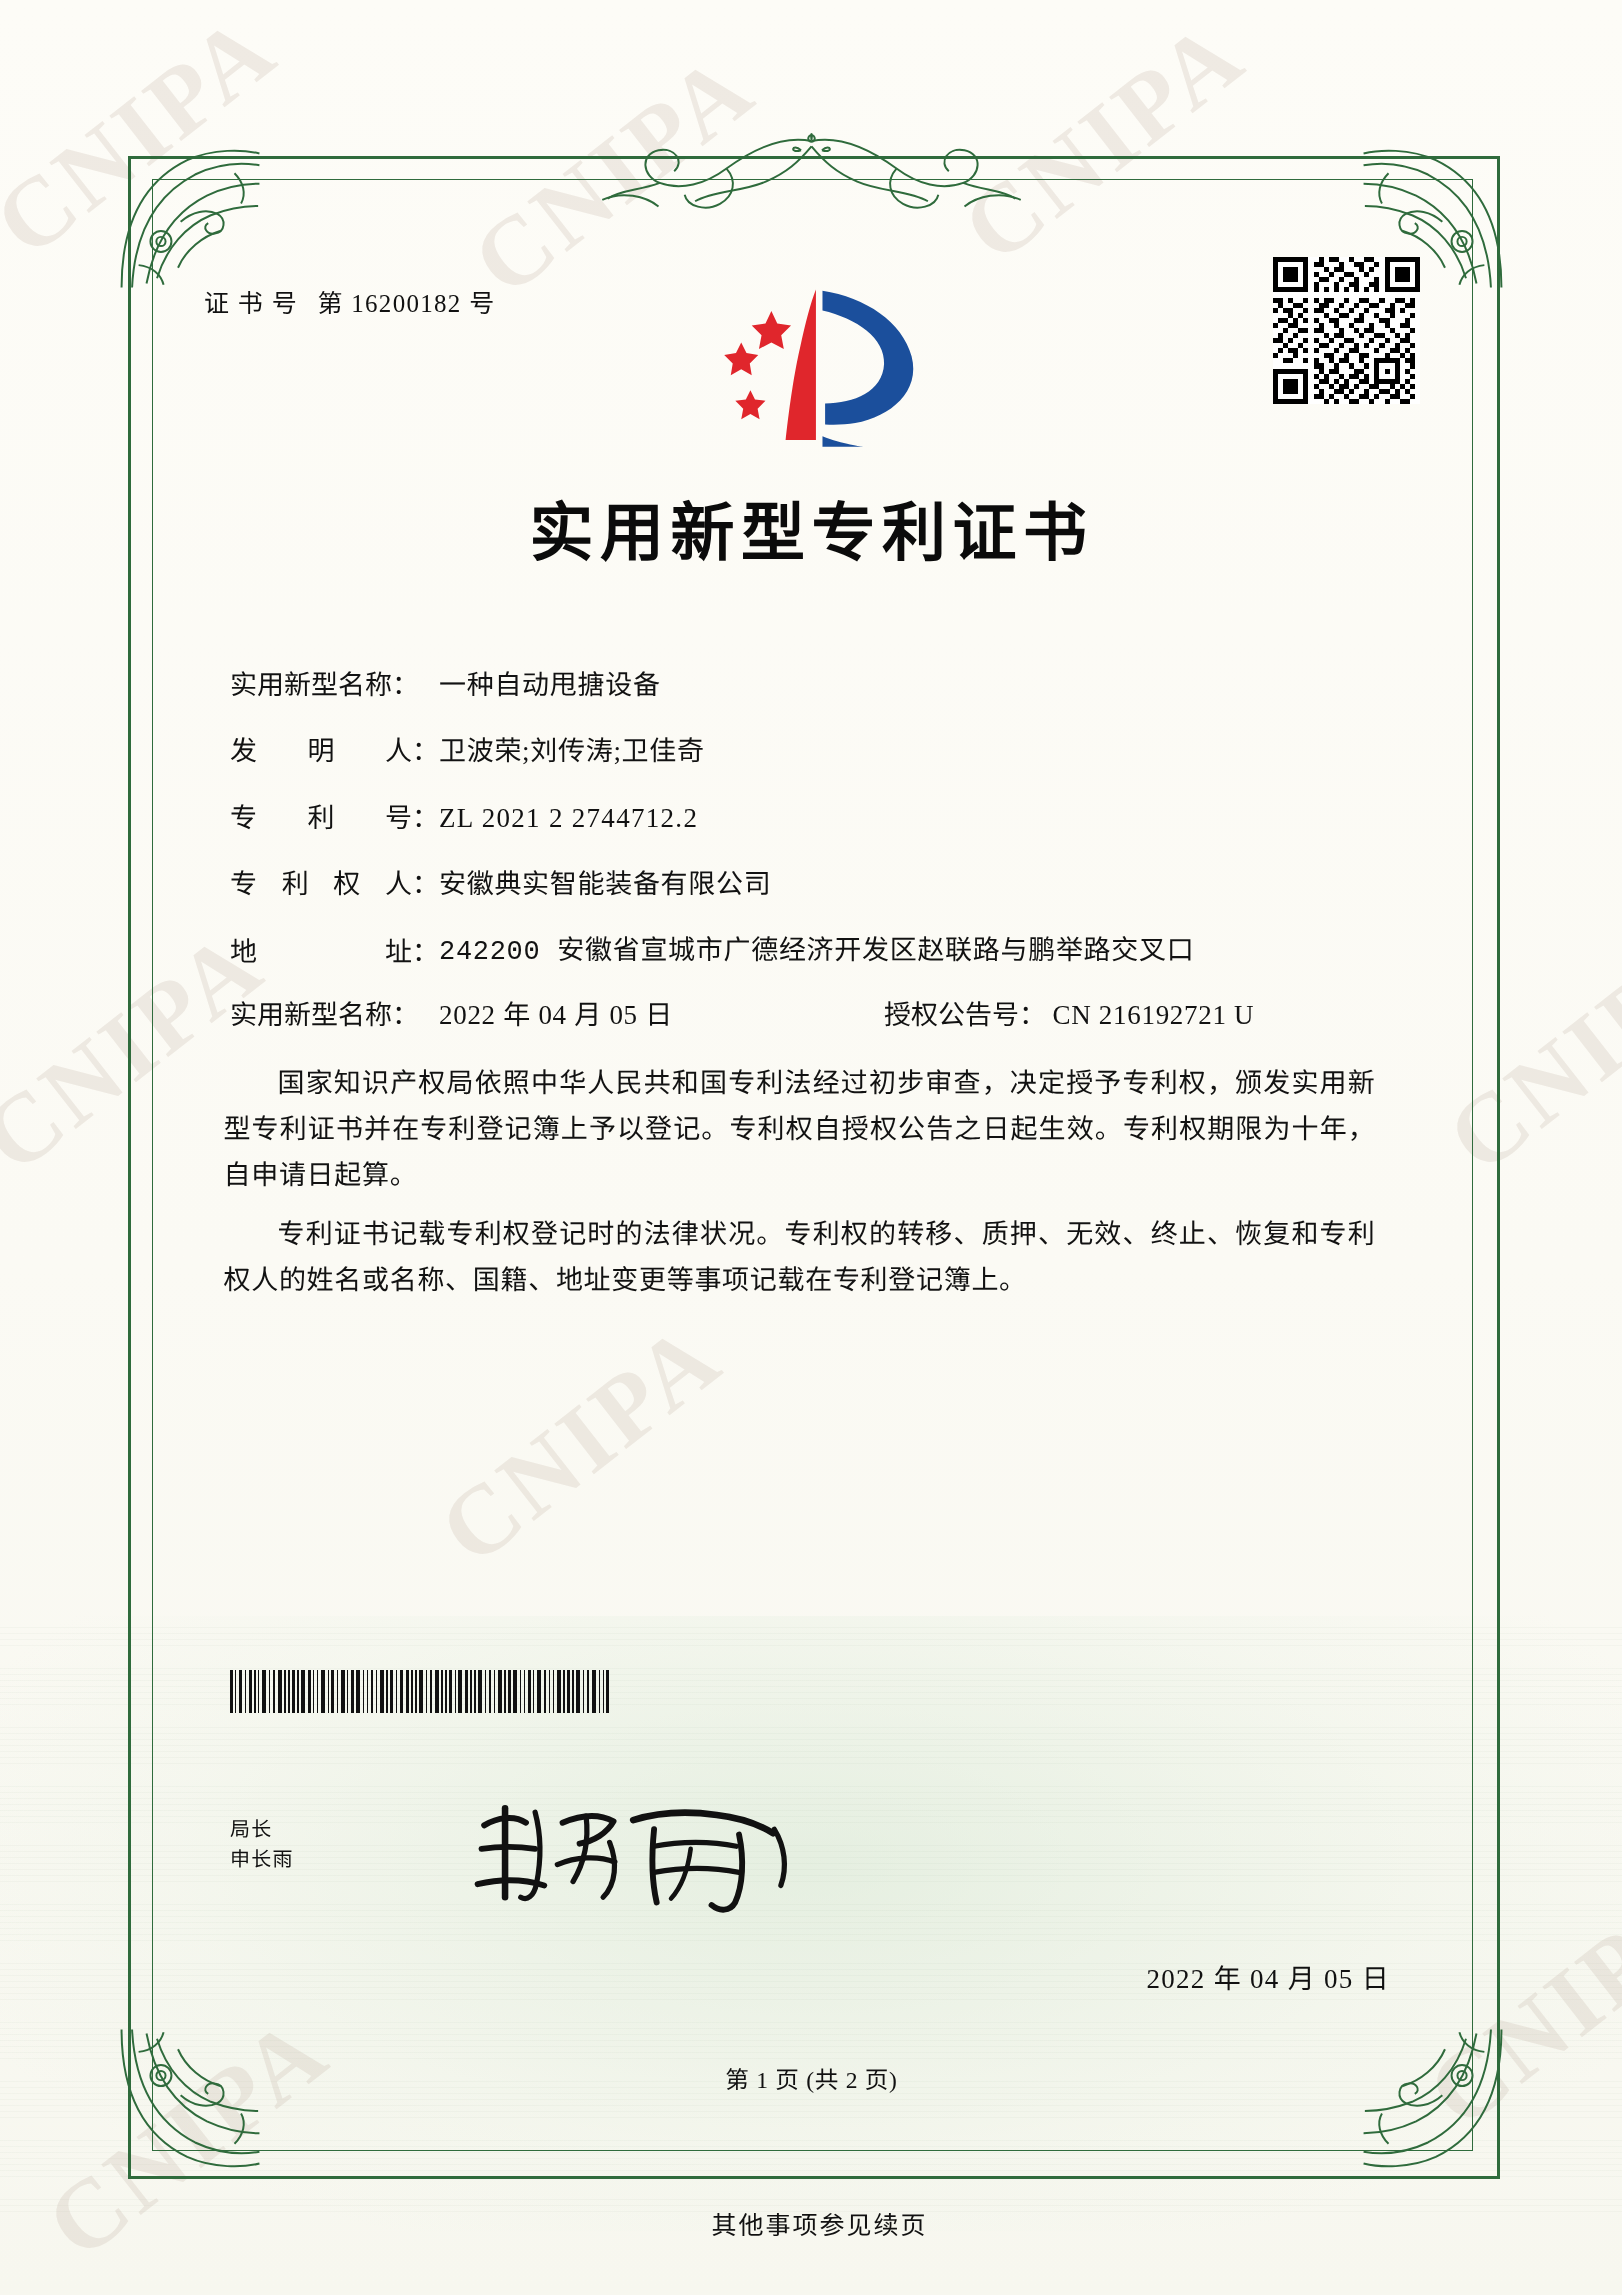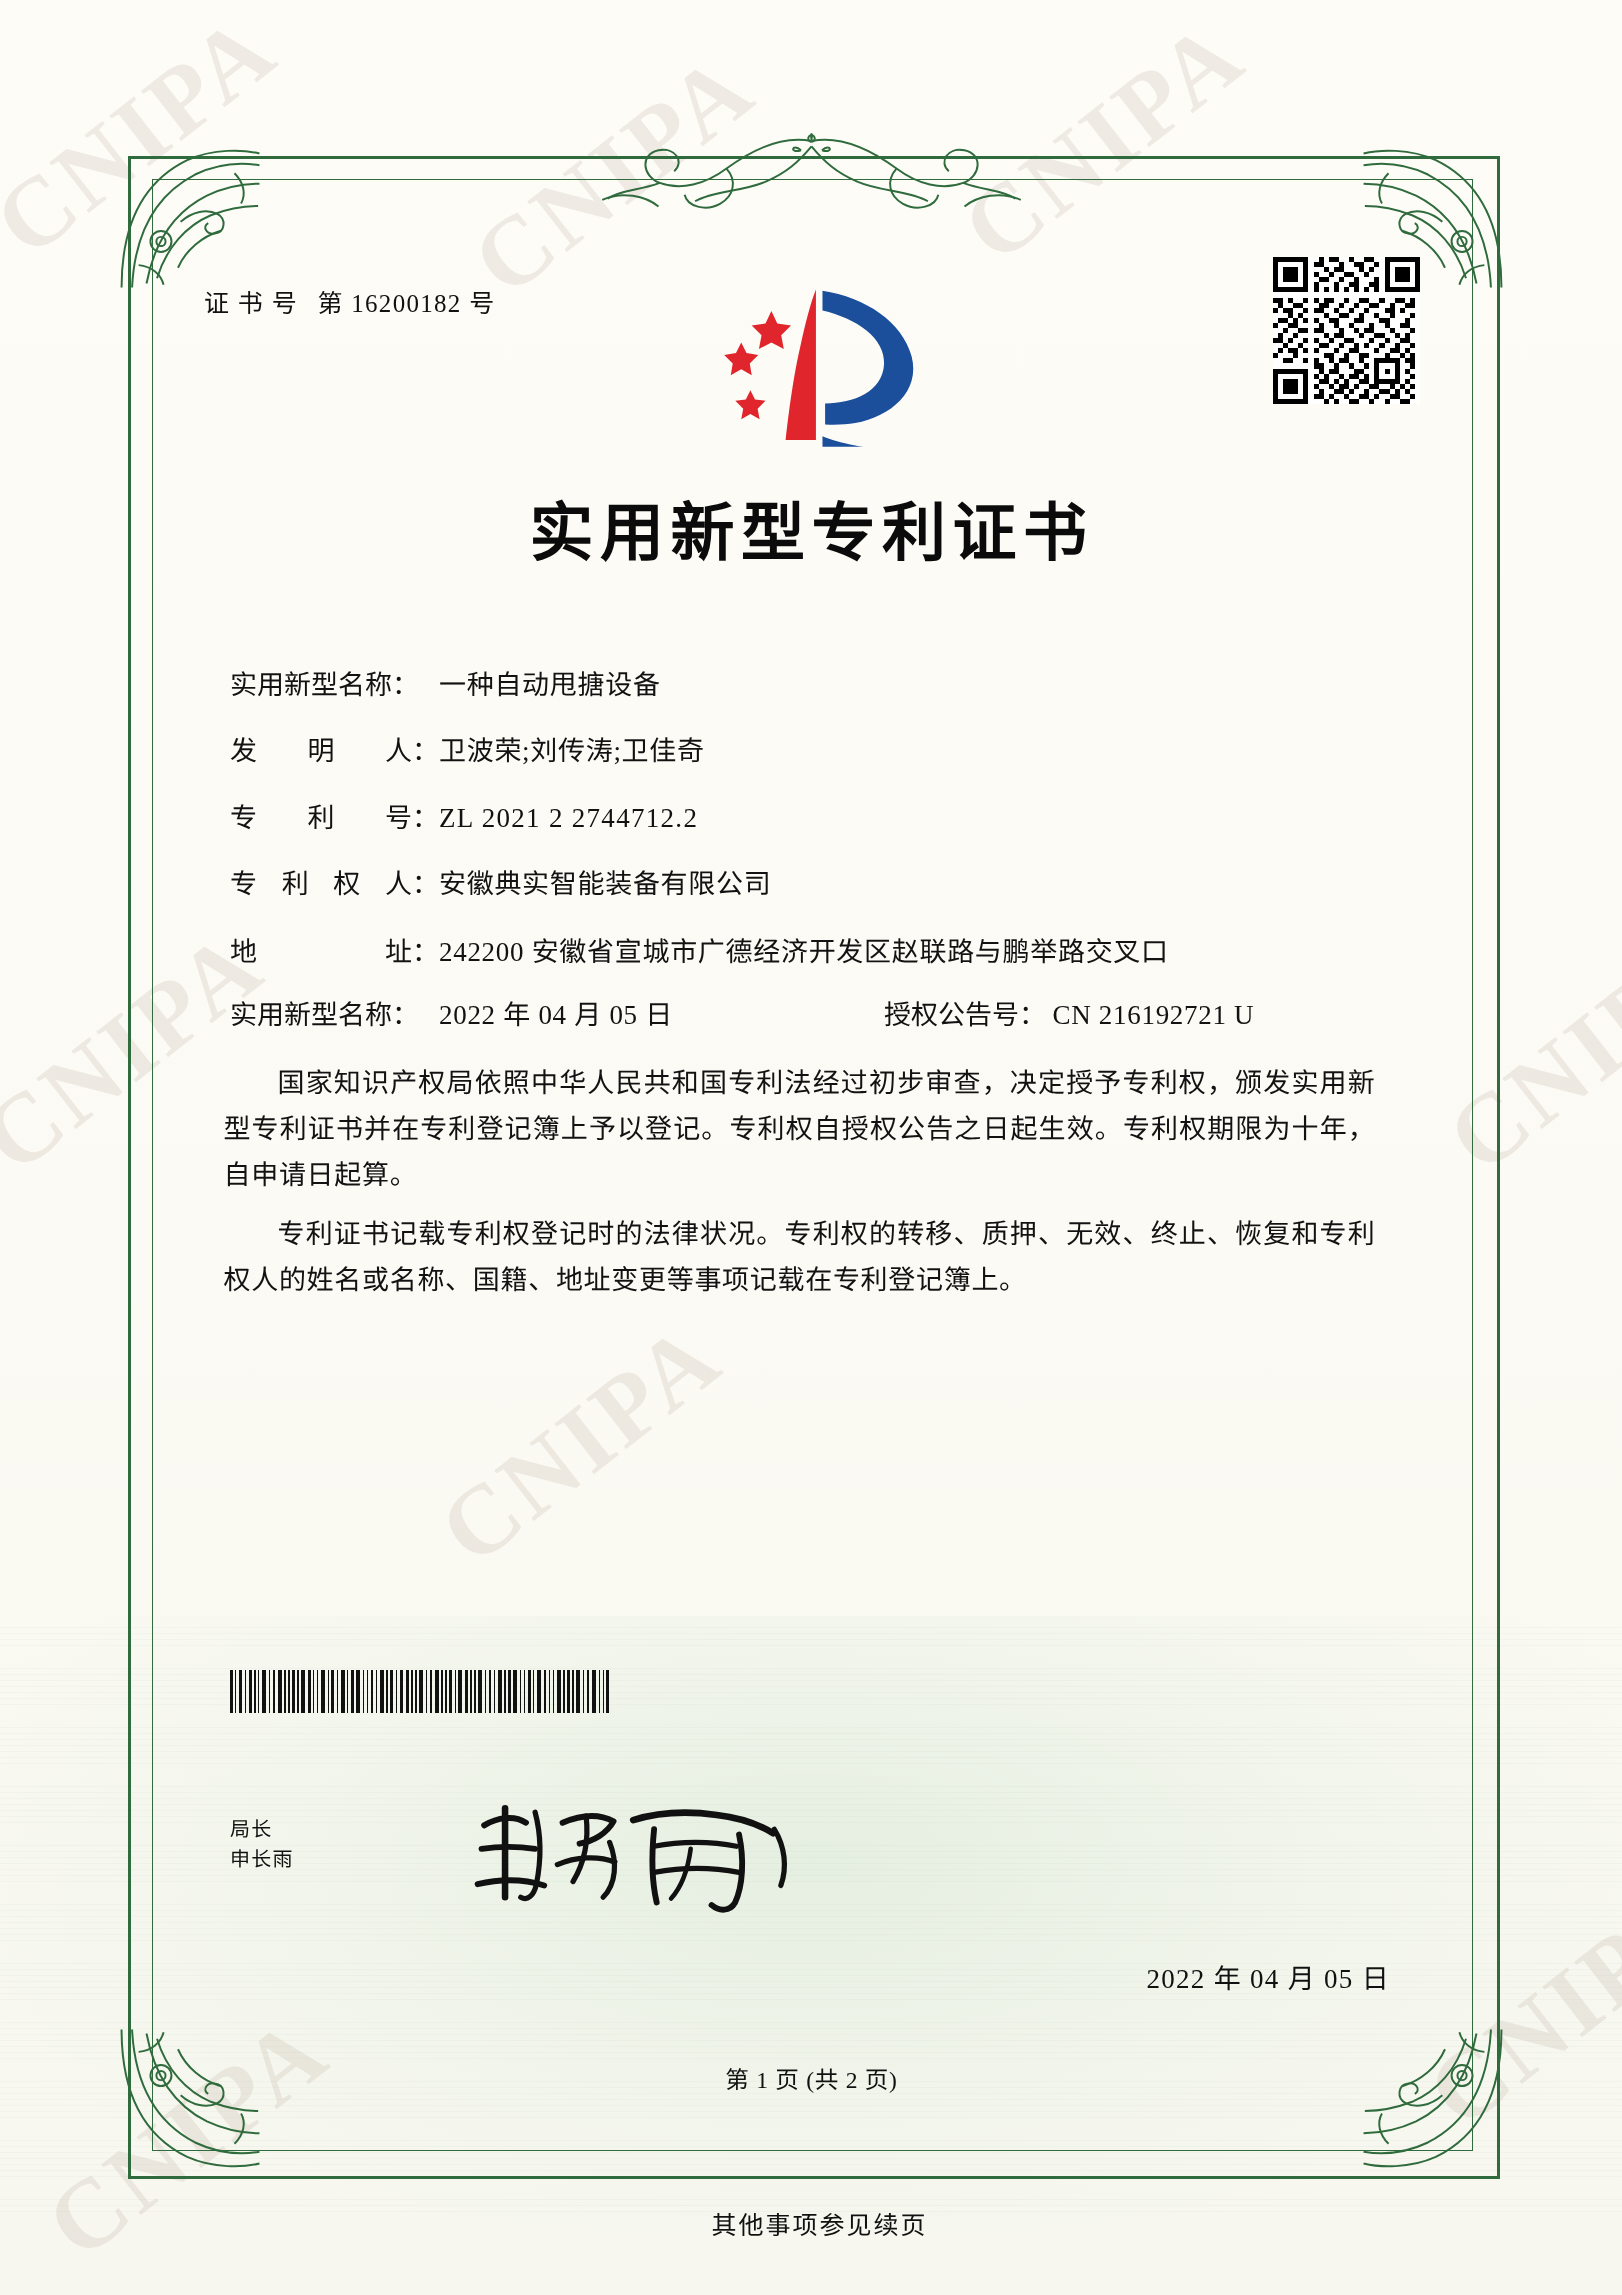--- a/index.html
+++ b/index.html
@@ -603,21 +603,21 @@
         <span>人：</span>
       </div>
       <div class="f-value">安徽典实智能装备有限公司</div>
     </div>
 
     <div class="field-row" style="margin-bottom:26px;">
       <div class="f-label spread">
         <span>地</span>
         <span>址：</span>
       </div>
-      <div class="f-value" style="max-width:805px; line-height:1.42;">242200 安徽省宣城市广德经济开发区赵联路与鹏举路交叉口</div>
+      <div class="f-value" style="max-width:805px; line-height:1.42;font-family:Liberation Mono, monospace;">242200 安徽省宣城市广德经济开发区赵联路与鹏举路交叉口</div>
     </div>
 
     <div class="row-pub">
       <div class="pub-left">
         <div class="f-label">实用新型名称：</div>
         <div class="f-value">2022 年 04 月 05 日</div>
       </div>
       <div class="pub-right">
         <div class="f-label" style="width:auto; flex:0 0 auto;">授权公告号：</div>
         <div class="f-value" style="margin-left:6.5px;">CN 216192721 U</div>

